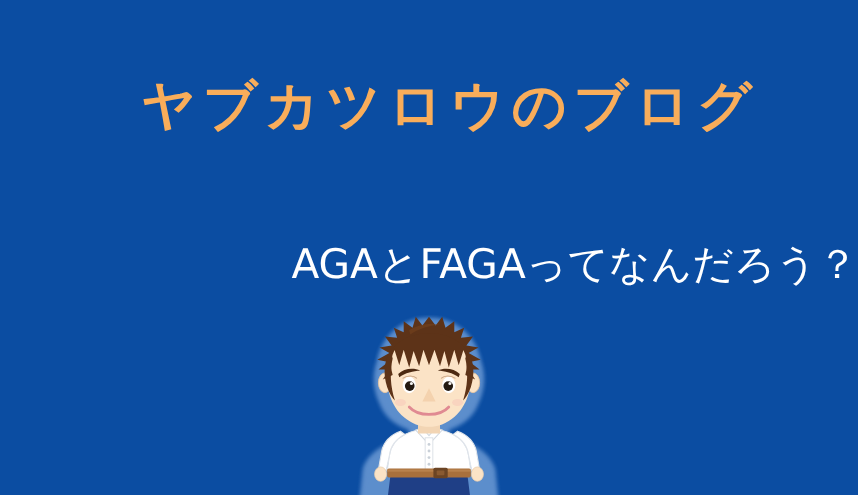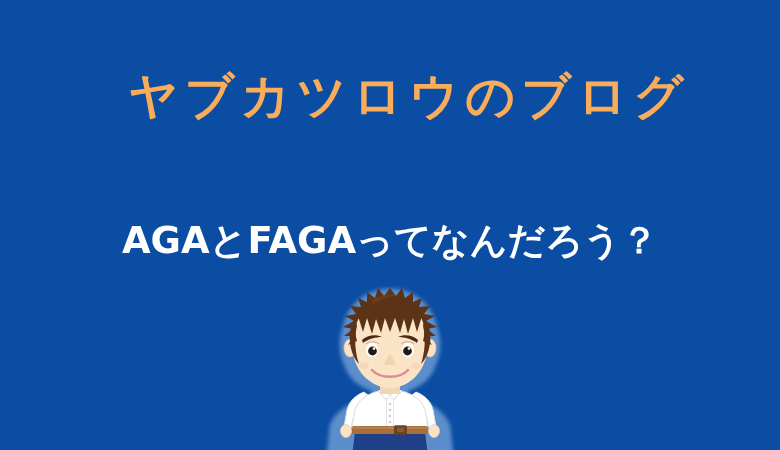--- a/index.html
+++ b/index.html
@@ -36,25 +36,25 @@
     user-select: none;
     margin-left: 32px;
   }
 
   
   #blog-subtitle {
     position: absolute;
     left: 0;
     right: 0;
     top: 186px;
-    text-align: center;
+    text-align: right;
     color: #ffffff;
     font-family: "DejaVu Sans", "Liberation Sans", sans-serif;
     font-size: 37px;
-    font-weight: 700;
+    font-weight: 400;
     letter-spacing: 0px;
     line-height: 48px;
     white-space: nowrap;
     user-select: none;
   }
 
   
   #avatar {
     position: absolute;
     left: 50%;

